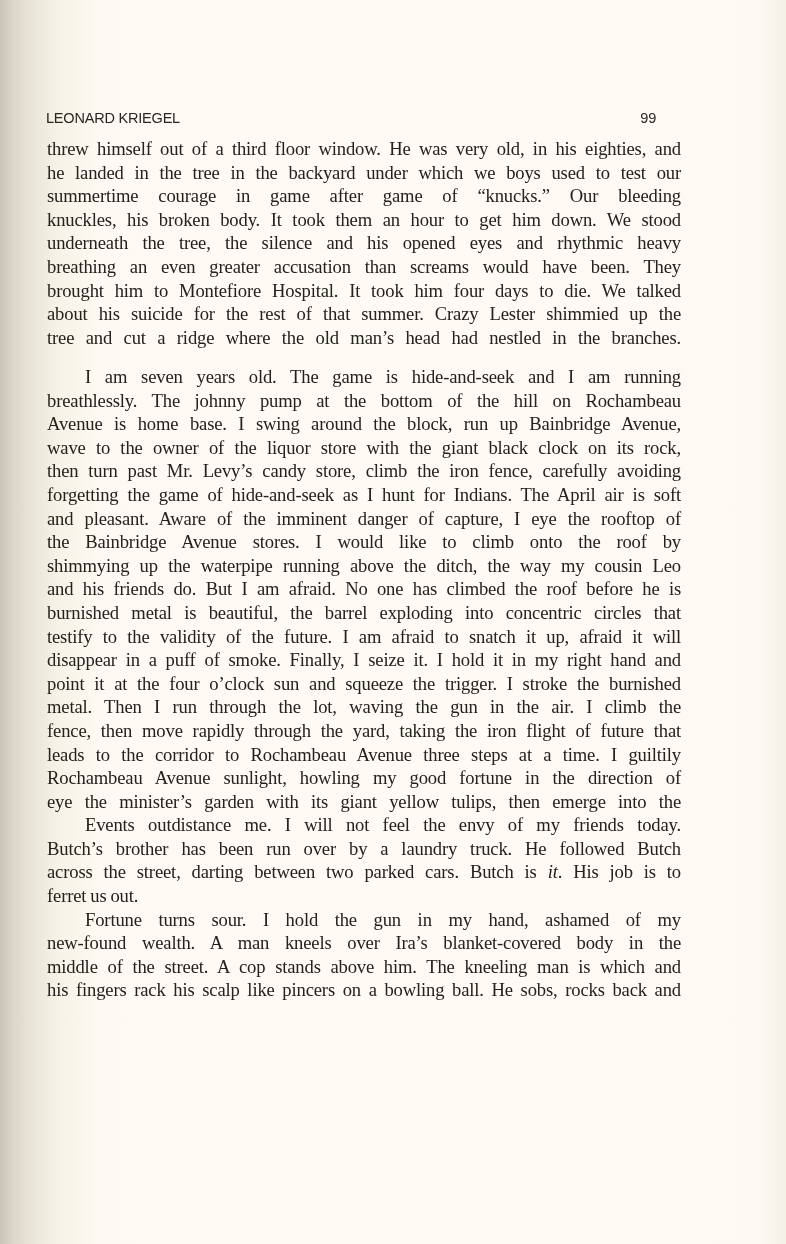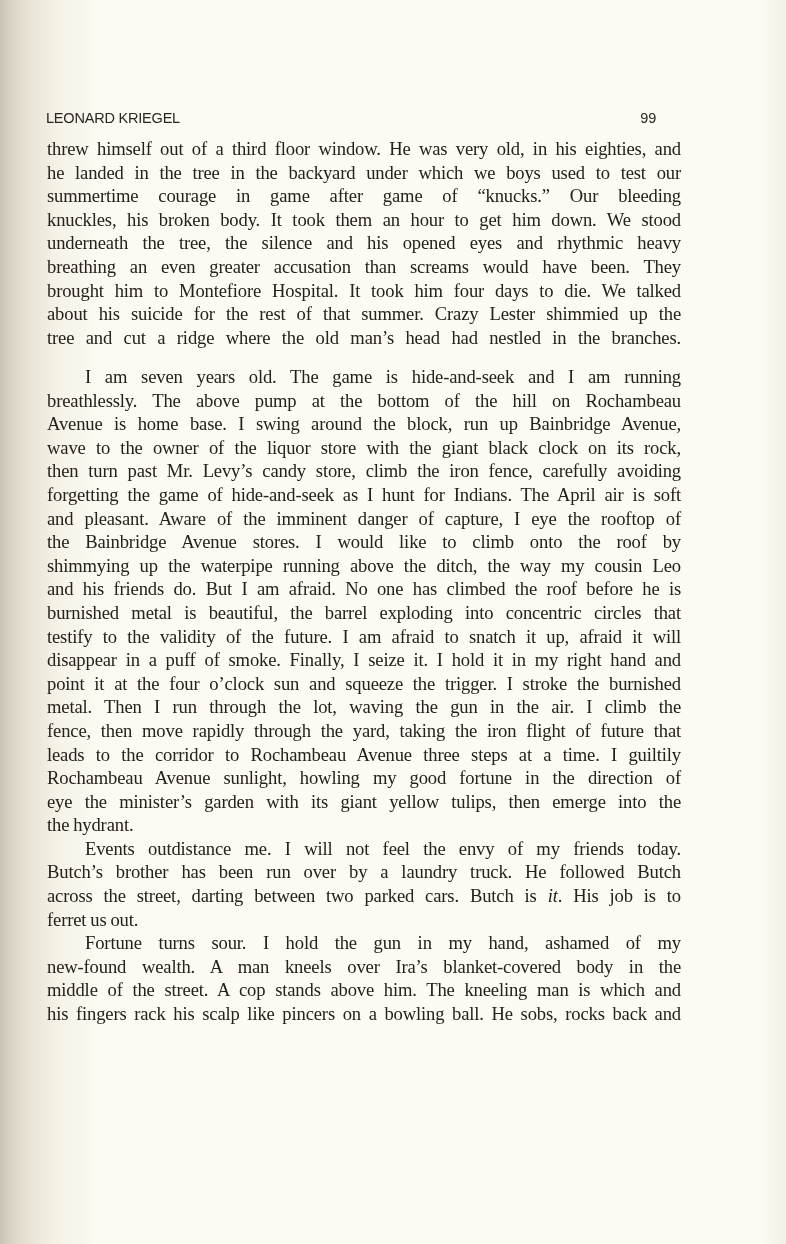--- a/index.html
+++ b/index.html
@@ -98,39 +98,38 @@
     <span class="line">breathing an even greater accusation than screams would have been. They</span>
     <span class="line">brought him to Montefiore Hospital. It took him four days to die. We talked</span>
     <span class="line">about his suicide for the rest of that summer. Crazy Lester shimmied up the</span>
     <span class="line">tree and cut a ridge where the old man’s head had nestled in the branches.</span>
   </div>
 
   <div class="text-block block-2">
 
     <div>
       <span class="line first-indent">I am seven years old. The game is hide-and-seek and I am running</span>
-      <span class="line">breathlessly. The above pump at the bottom of the hill on Rochambeau</span>
+      <span class="line">breathlessly. The johnny pump at the bottom of the hill on Rochambeau</span>
       <span class="line">Avenue is home base. I swing around the block, run up Bainbridge Avenue,</span>
       <span class="line">wave to the owner of the liquor store with the giant black clock on its rock,</span>
       <span class="line">then turn past Mr. Levy’s candy store, climb the iron fence, carefully avoiding</span>
       <span class="line">forgetting the game of hide-and-seek as I hunt for Indians. The April air is soft</span>
       <span class="line">and pleasant. Aware of the imminent danger of capture, I eye the rooftop of</span>
       <span class="line">the Bainbridge Avenue stores. I would like to climb onto the roof by</span>
       <span class="line">shimmying up the waterpipe running above the ditch, the way my cousin Leo</span>
       <span class="line">and his friends do. But I am afraid. No one has climbed the roof before he is</span>
       <span class="line">burnished metal is beautiful, the barrel exploding into concentric circles that</span>
       <span class="line">testify to the validity of the future. I am afraid to snatch it up, afraid it will</span>
       <span class="line">disappear in a puff of smoke. Finally, I seize it. I hold it in my right hand and</span>
       <span class="line">point it at the four o’clock sun and squeeze the trigger. I stroke the burnished</span>
       <span class="line">metal. Then I run through the lot, waving the gun in the air. I climb the</span>
       <span class="line">fence, then move rapidly through the yard, taking the iron flight of future that</span>
       <span class="line">leads to the corridor to Rochambeau Avenue three steps at a time. I guiltily</span>
       <span class="line">Rochambeau Avenue sunlight, howling my good fortune in the direction of</span>
       <span class="line">eye the minister’s garden with its giant yellow tulips, then emerge into the</span>
-      <span class="line last">the hydrant.</span>
     </div>
 
     <div>
       <span class="line first-indent">Events outdistance me. I will not feel the envy of my friends today.</span>
       <span class="line">Butch’s brother has been run over by a laundry truck. He followed Butch</span>
       <span class="line"><span>across the street, darting between two parked cars. Butch is </span><em>it</em><span>. His job is to</span></span>
       <span class="line last">ferret us out.</span>
     </div>
 
     <div>

